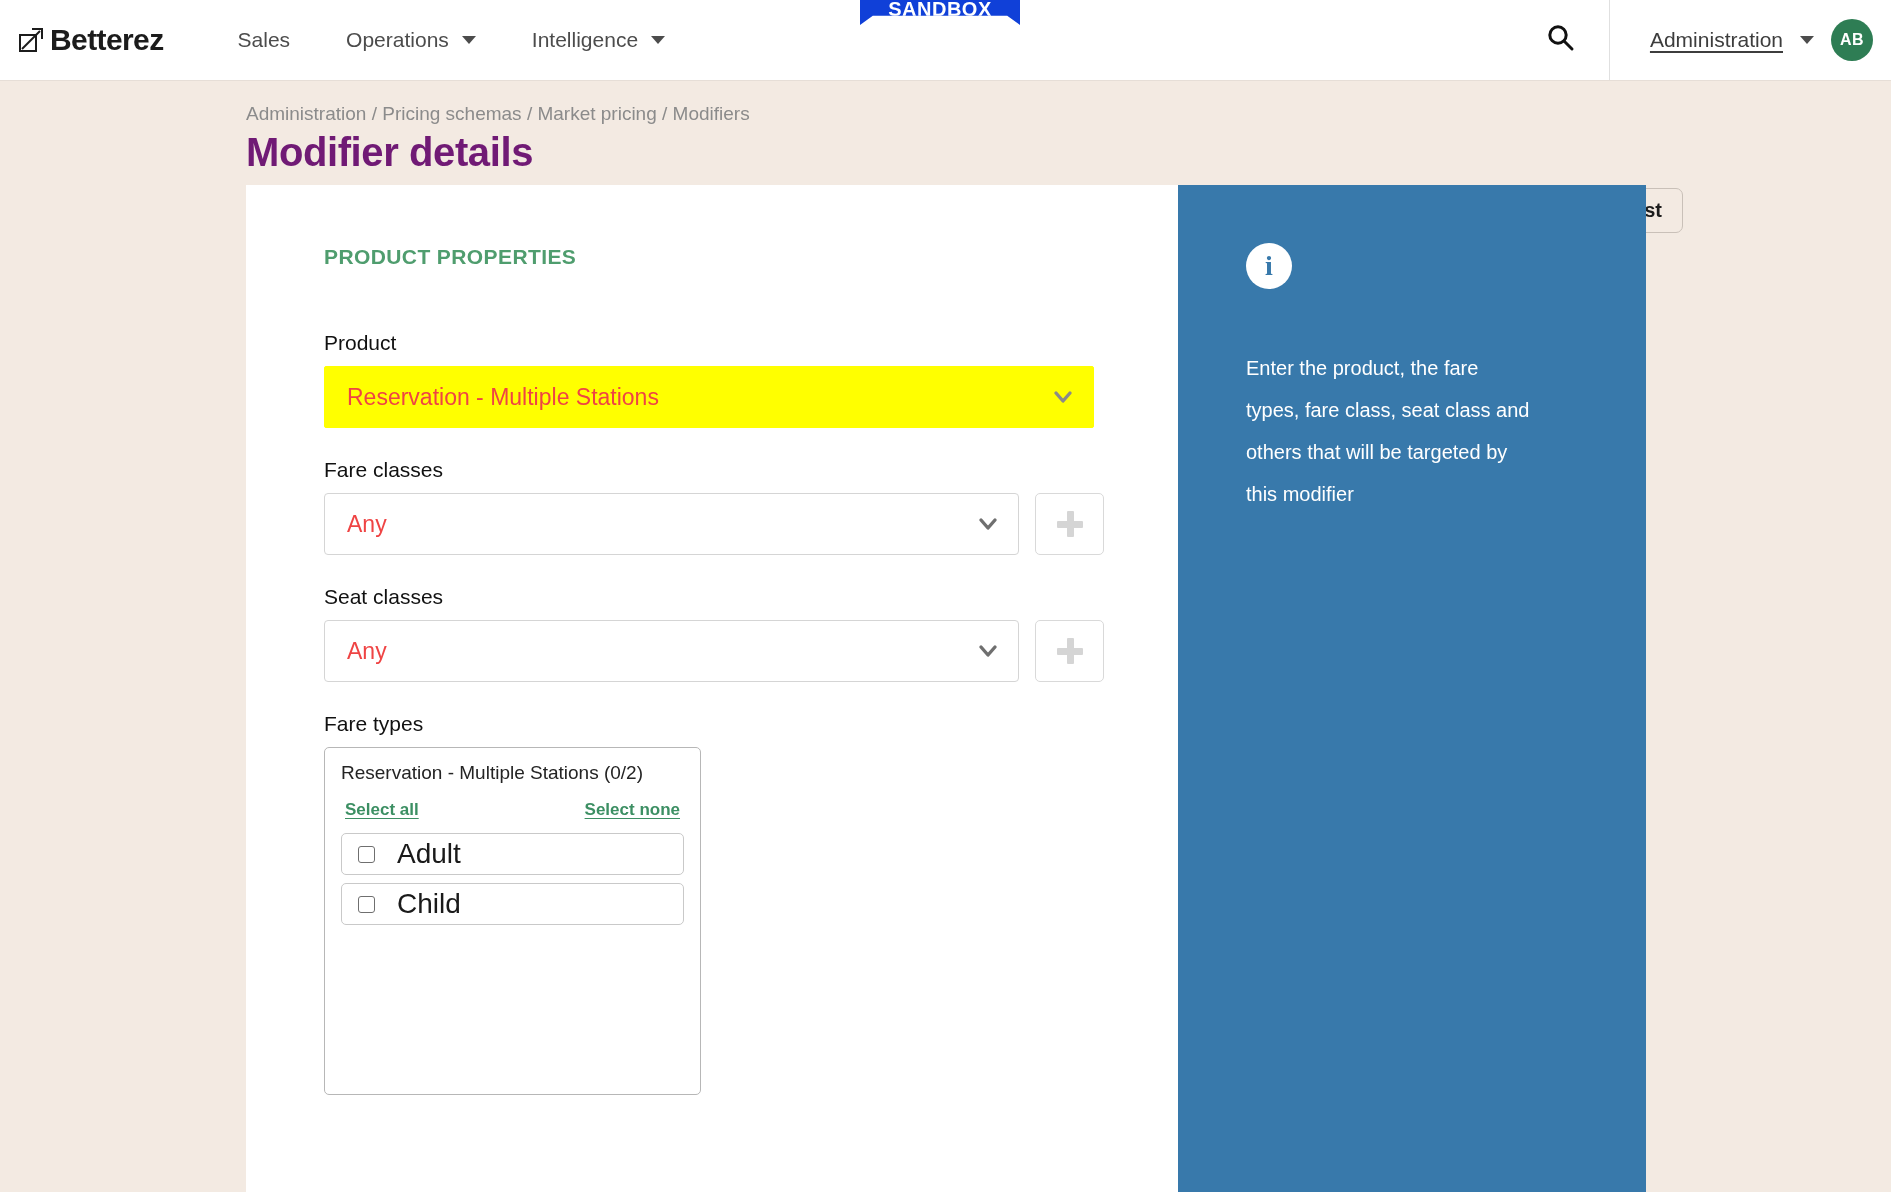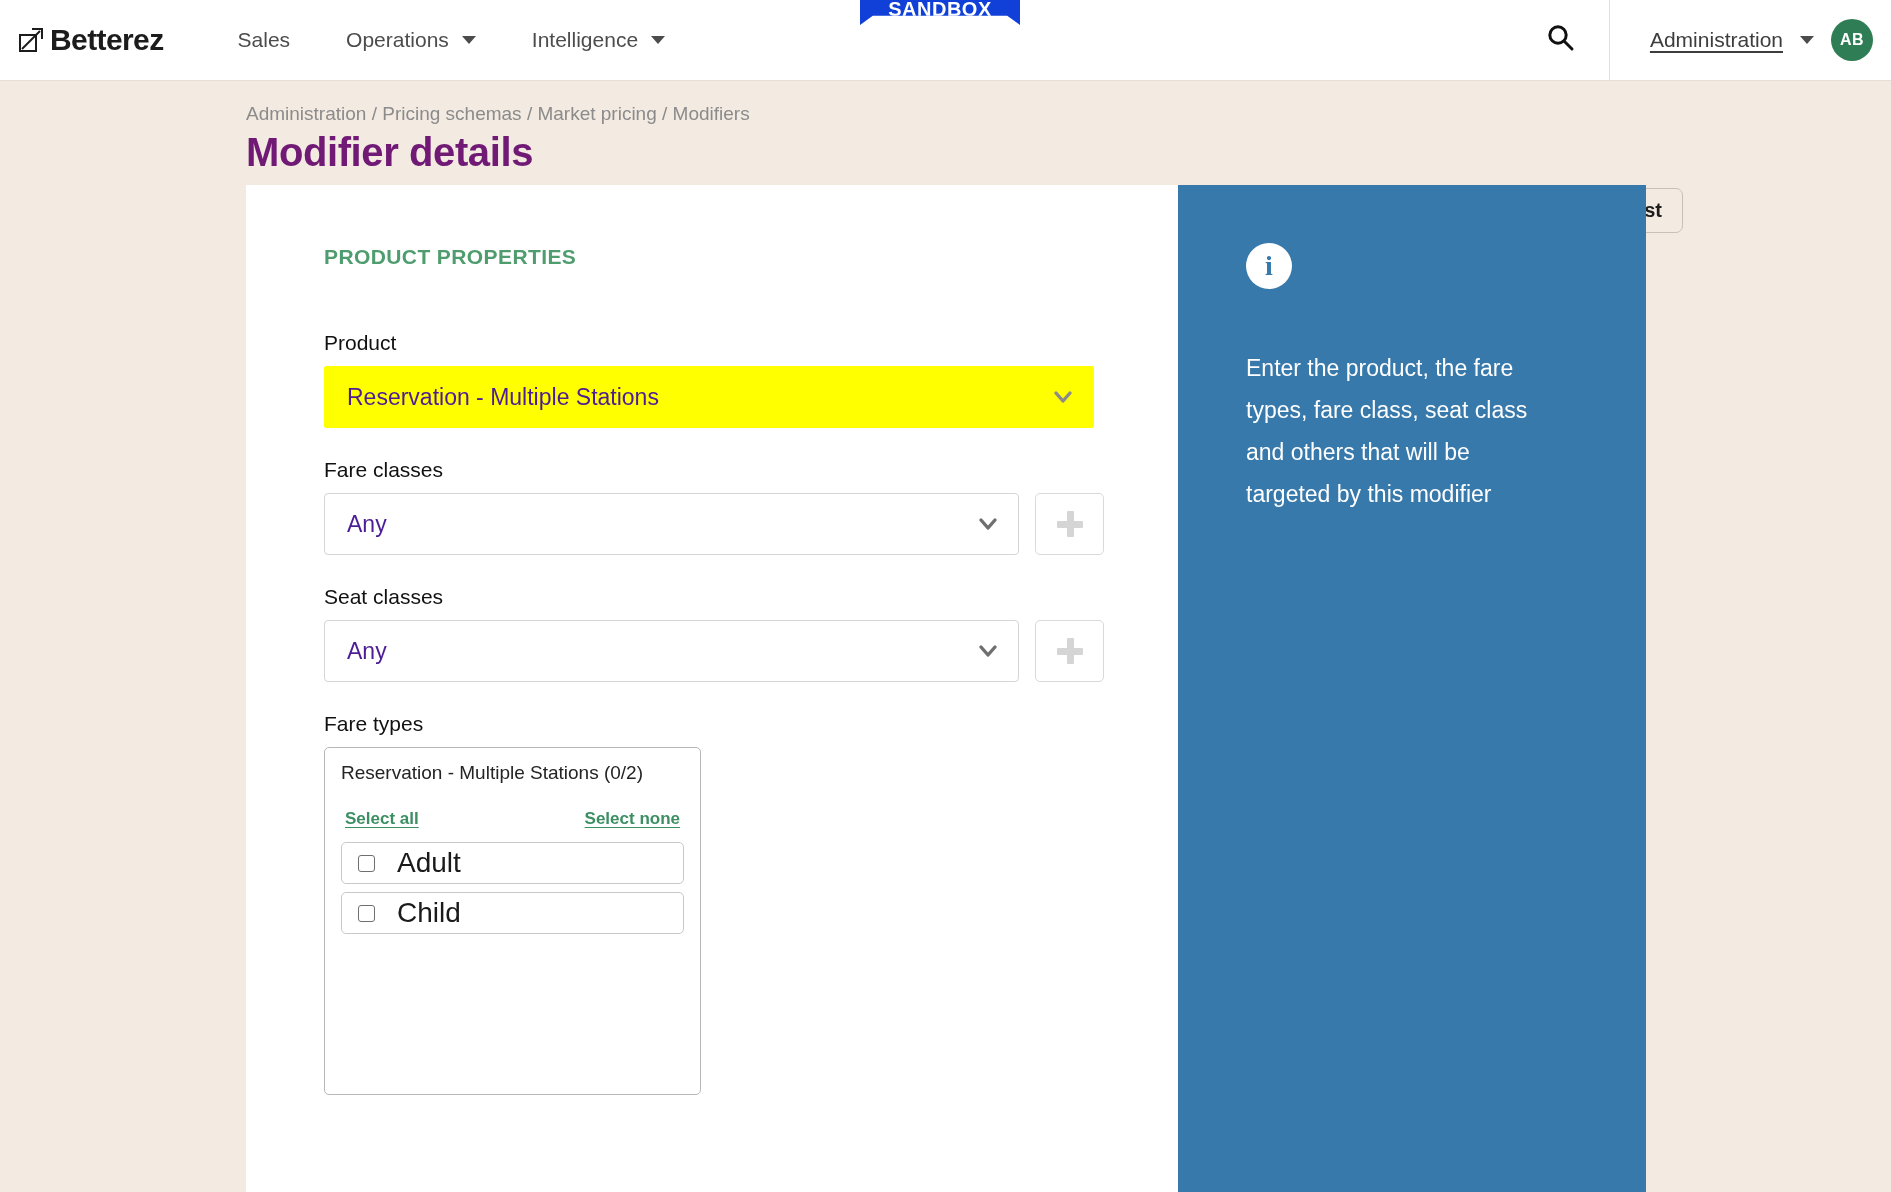--- a/index.html
+++ b/index.html
@@ -203,21 +203,21 @@
   .select-box {
     position: relative;
     height: 62px;
     border: 1px solid #d5d5d5;
     border-radius: 4px;
     background: #ffffff;
     display: flex;
     align-items: center;
     padding: 0 22px;
     font-size: 23px;
-    color: #4c1d95;
+    color: #ef4444;
     cursor: pointer;
     user-select: none;
   }
   .select-box.highlight {
     background: #ffff00;
     border-color: #ffff00;
     border-radius: 2px;
     height: 62px;
     width: 770px;
   }
@@ -262,21 +262,21 @@
     width: 377px;
     height: 348px;
     border: 1px solid #b7b7b7;
     border-radius: 5px;
     padding: 14px 16px 0 16px;
     background: #fff;
   }
   .ft-header {
     font-size: 19px;
     color: #242424;
-    margin-bottom: 25px;
+    margin-bottom: 16px;
     white-space: nowrap;
   }
   .ft-links {
     display: flex;
     justify-content: space-between;
     margin-bottom: 13px;
     padding: 0 4px;
   }
   .ft-link {
     font-size: 17px;
@@ -325,21 +325,21 @@
     align-items: center;
     justify-content: center;
     color: #3879ab;
     font-size: 28px;
     font-weight: bold;
     font-family: "Liberation Serif", serif;
   }
   .info-text {
     margin-top: 58px;
     color: #ffffff;
-    font-size: 23px;
+    font-size: 20px;
     line-height: 42px;
     max-width: 290px;
   }
 </style>
 </head>
 <body>
 
 <div class="topbar">
 
   <a class="brand" href="#">

